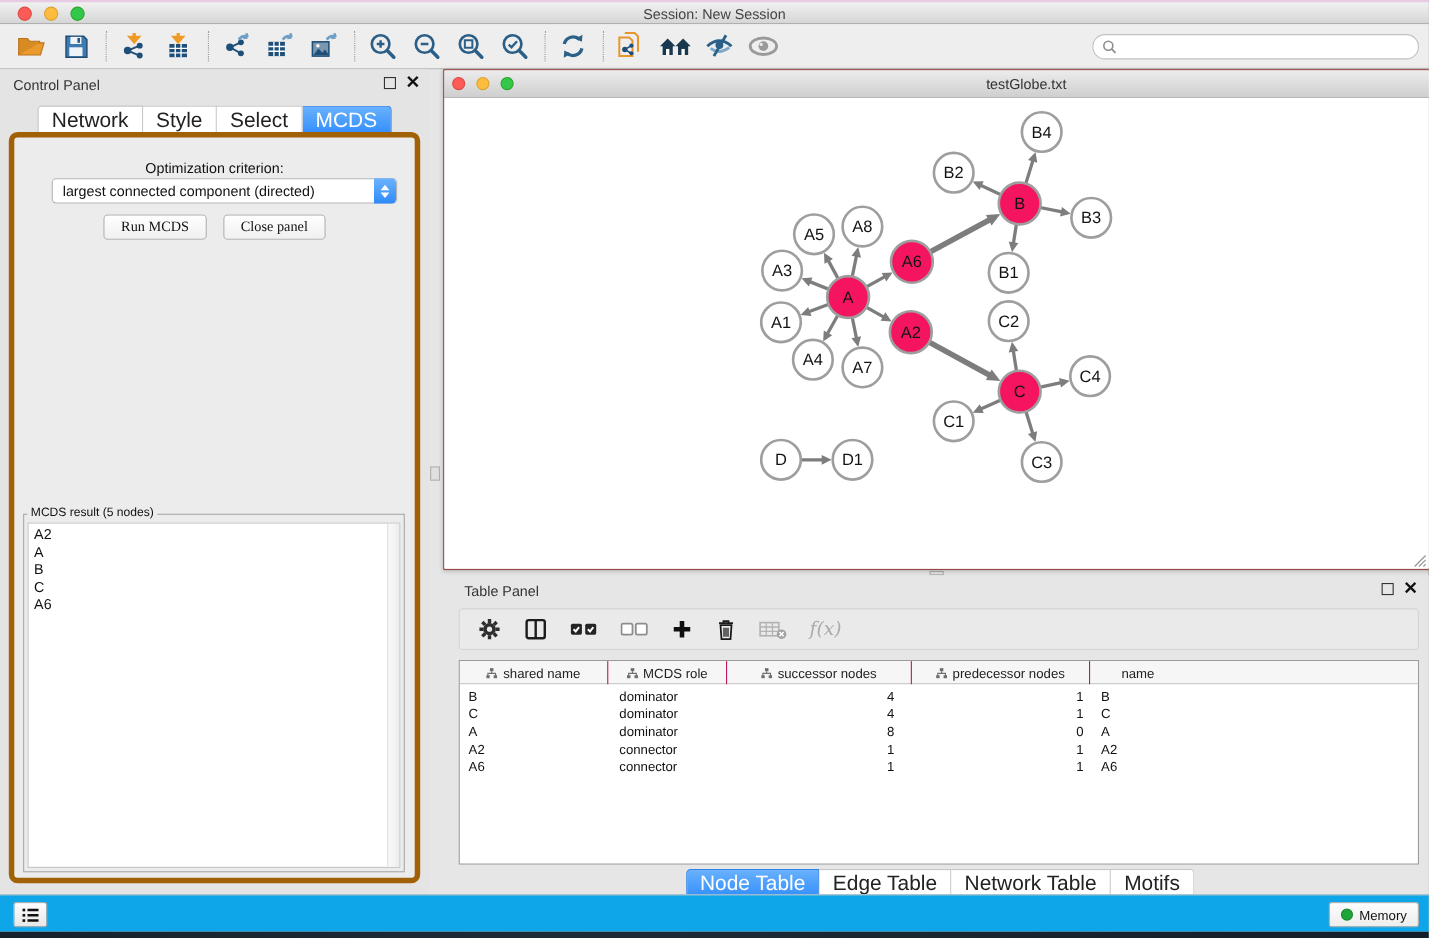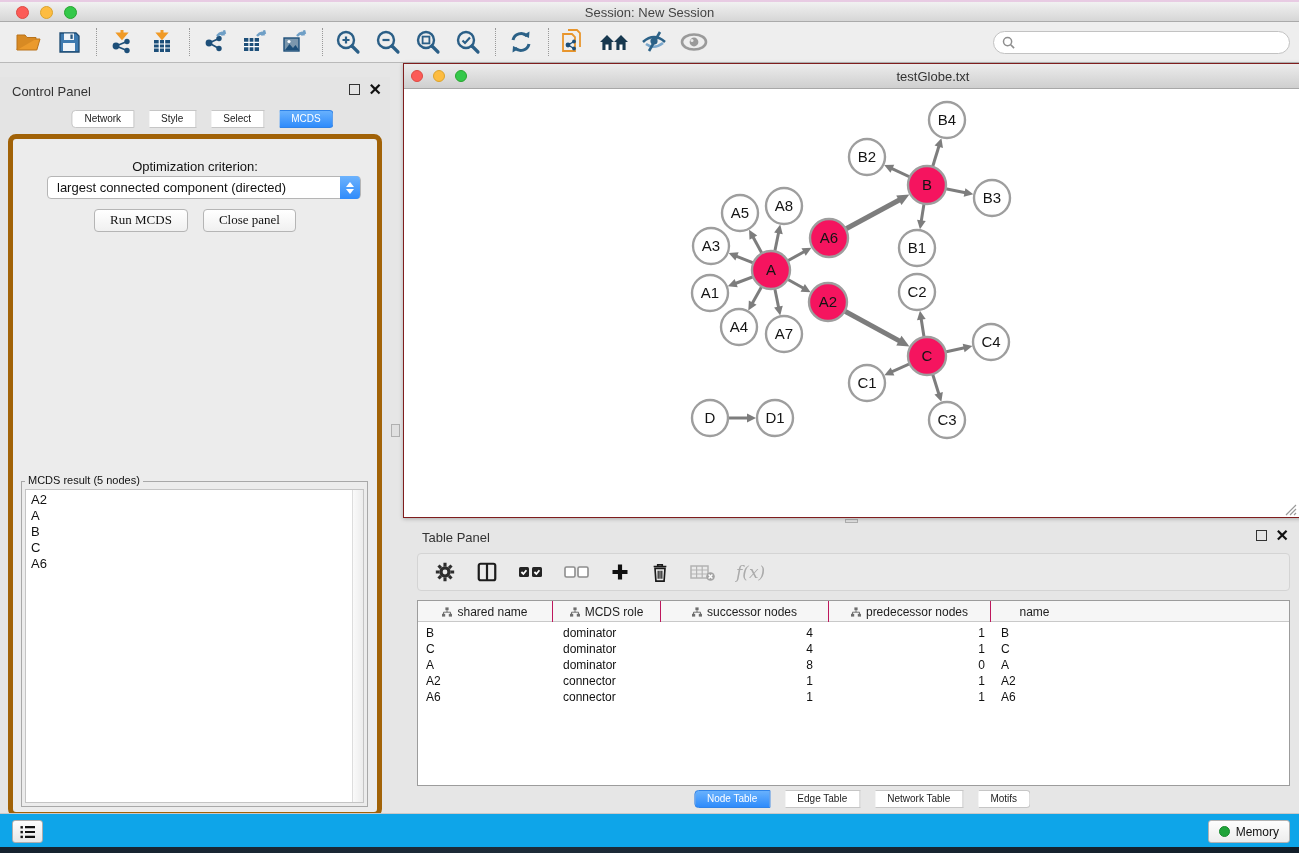--- a/index.html
+++ b/index.html
@@ -27,30 +27,30 @@
   }
   .tb-icon { width:34px; height:32px; display:flex; align-items:center; justify-content:center; flex:0 0 auto; margin-right:6px; }
   .tb-sep { flex:0 0 auto; width:0; height:28px; border-left:1px dotted #999; margin:0 8px 0 4px; }
   #search-box {
     position:absolute; right:9px; top:9px; width:297px; height:23px;
     background:#fff; border:1px solid #c2c2c2; border-radius:12px;
     display:flex; align-items:center; padding-left:8px;
   }
   #search-box input { border:none; outline:none; flex:1; font-size:12px; background:transparent; margin-left:5px; font-family:"Liberation Sans",sans-serif; }
   
-  #control-panel { position:absolute; top:77px; left:0; width:390px; height:750px; background:#e4e4e4; }
+  #control-panel { position:absolute; top:63px; left:0; width:390px; height:750px; background:#e4e4e4; }
   .panel-head { position:absolute; top:7px; left:12px; font-size:13px; color:#333; }
   .panel-ctrl { position:absolute; top:7px; display:flex; gap:9px; align-items:center; }
   #control-panel .panel-ctrl { right:8px; }
   .float-ico { width:11px; height:11px; border:1.5px solid #333; display:inline-block; }
   .close-ico { font-size:16px; font-weight:bold; color:#111; line-height:11px; }
   .seg { display:inline-flex; }
   .seg-btn {
     background:#fff; border:1px solid #c6c6c6; border-left:none;
-    padding:2px 12px 3px; font-size:10px; color:#222; white-space:nowrap;margin-left:15px;
+    padding:2px 12px 3px; font-size:19px; color:#222; white-space:nowrap;
   }
   .seg-btn:first-child { border-left:1px solid #c6c6c6; border-radius:4px 0 0 4px; }
   .seg-btn:last-child { border-radius:0 4px 4px 0; }
   .seg-btn.active { background:linear-gradient(#68b1fd,#2e8bfb); border-color:#2f83e8; color:#fff; }
   #cp-tabs { position:absolute; top:33px; left:50%; transform:translateX(-50%); }
   #cp-inner {
     position:absolute; top:57px; left:8px; right:8px; bottom:10px;
     background:#ececec; border:5px solid #a16207; border-radius:8px;
   }
   #opt-label { position:absolute; top:20px; left:0; right:0; text-align:center; font-size:13px; color:#111; }

